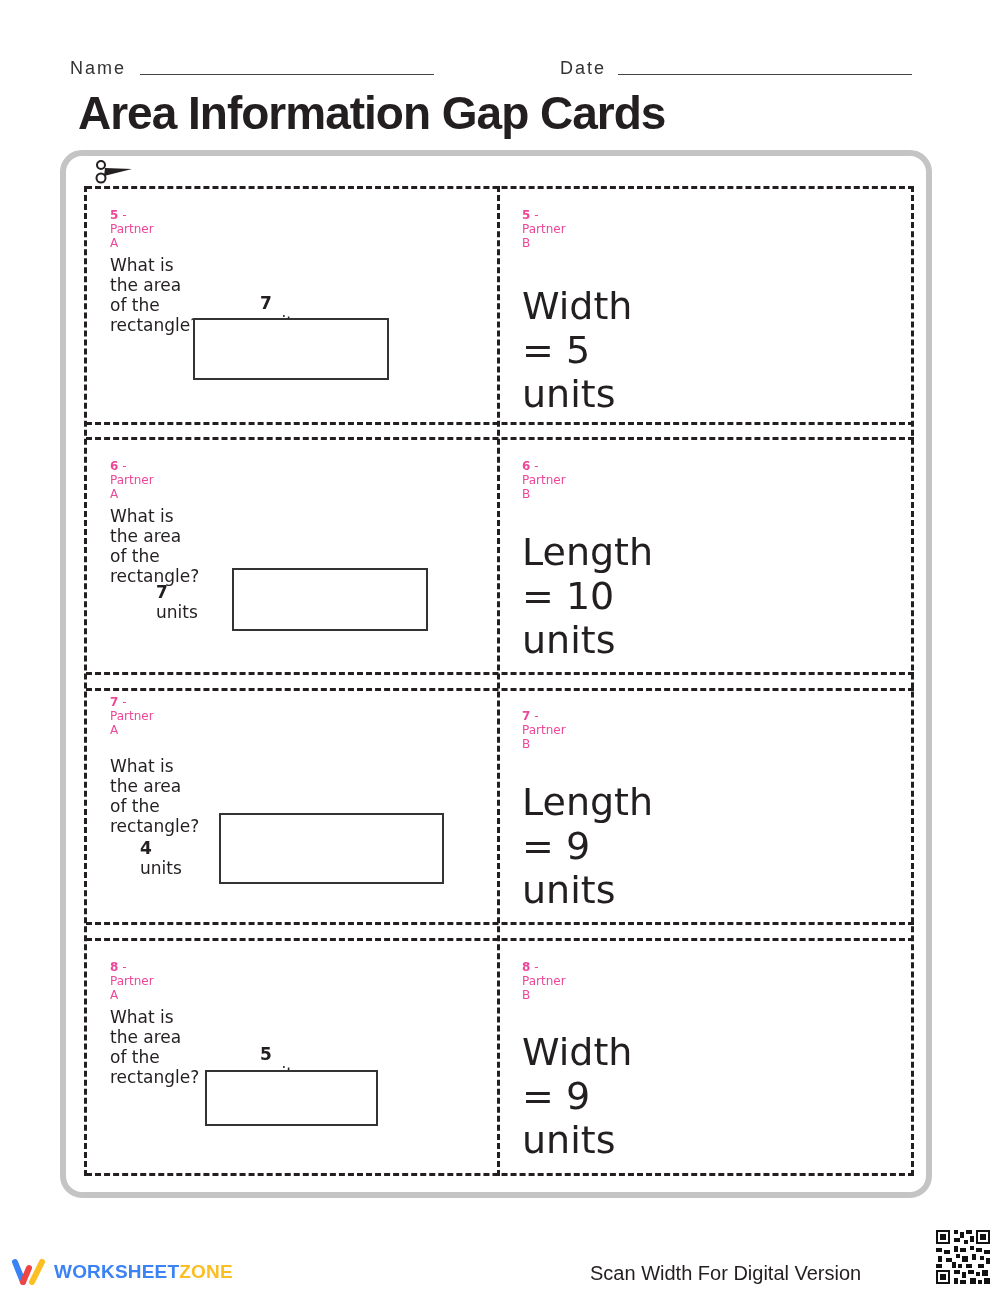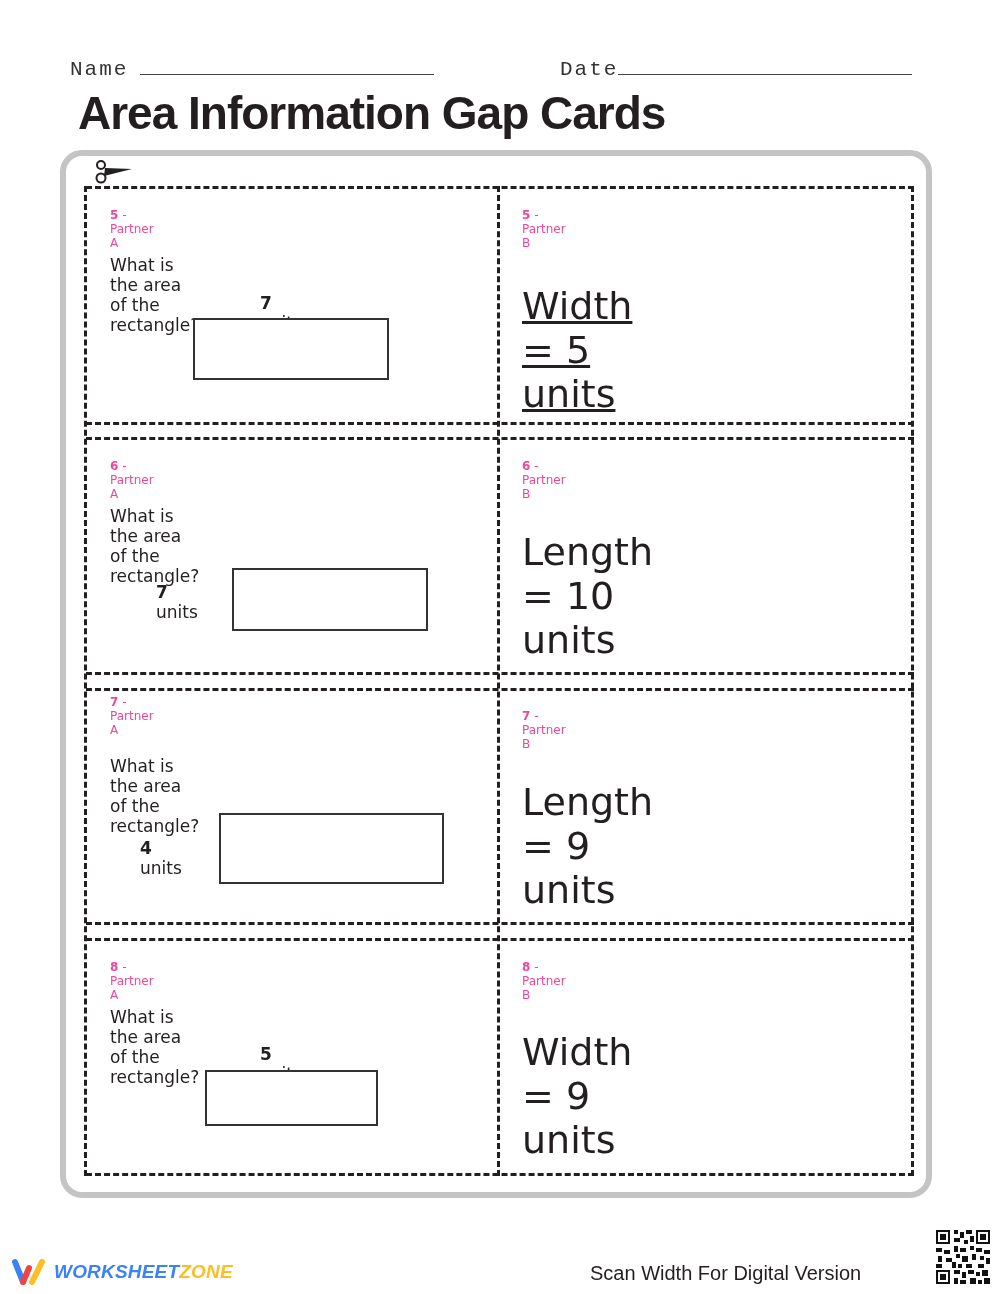--- a/index.html
+++ b/index.html
@@ -1,32 +1,32 @@
 <!DOCTYPE html>
 <html><head>
 <meta charset="utf-8">
 <style>
   html, body { margin:0; padding:0; background:#fff; }
   body { width:1000px; height:1294px; position:relative; overflow:hidden; font-family:"DejaVu Sans", sans-serif; color:#231f20; }
-  .hdr-field { position:absolute; top:58px; font-family:Liberation Mono, monospace; font-size:21px; letter-spacing:2px; color:#333; font-weight:300; }
+  .hdr-field { position:absolute; top:58px; font-family:Liberation Sans, sans-serif; font-size:18px; letter-spacing:2px; color:#333; font-weight:300; }
   .hdr-line { position:absolute; top:74px; height:1px; background:#444; }
   .title { position:absolute; left:78px; top:86px; font-family:"Liberation Sans", sans-serif; font-weight:700; font-size:46px; letter-spacing:-1px; color:#231f20; }
   .frame { position:absolute; left:60px; top:150px; width:872px; height:1048px; border:6px solid #c4c4c4; border-radius:22px; box-sizing:border-box; }
   .scissors { position:absolute; left:92px; top:158px; width:42px; height:28px; }
   .card { position:absolute; box-sizing:border-box; }
   .cut-h { position:absolute; height:0; border-top:3px dashed #231f20; }
   .cut-v { position:absolute; width:0; border-left:3px dashed #231f20; }
   .card-label { position:absolute; font-size:12px; color:#ec4899; }
   .card-label b { font-weight:700; }
   .question { position:absolute; font-size:17px; color:#231f20; }
   .dim { position:absolute; font-size:17px; color:#231f20; }
   .dim b { font-weight:700; }
   .rect { position:absolute; border:2px solid #333; box-sizing:border-box; background:#fff; }
   .big { position:absolute; font-size:38px; color:#231f20; font-weight:400; }
-  .footer-logo { position:absolute; left:12px; top:1258px; display:flex; align-items:center;font-style:italic; }
+  .footer-logo { position:absolute; left:12px; top:1258px; display:flex; align-items:center; }
   .logo-text { font-family:"Liberation Sans", sans-serif; font-weight:700; font-size:19px; margin-left:6px; letter-spacing:0.2px; }
   .scan { position:absolute; left:590px; top:1262px; font-size:20px; color:#231f20; font-family:"Liberation Sans", sans-serif; }
   .qr { position:absolute; left:934px; top:1228px; width:58px; height:58px; background:#fff; }
 </style>
 </head>
 <body>
 
 <div class="hdr-field" style="left:70px;">Name</div>
 <div class="hdr-line" style="left:140px; width:294px;"></div>
 <div class="hdr-field" style="left:560px;">Date</div>
@@ -54,21 +54,21 @@
 <div class="cut-v" style="left:911px; top:186px; height:990px;"></div>
 
 <div class="card">
   <div class="card-label" style="left:110px; top:208px;"><b>5</b><span> - Partner A</span></div>
   <div class="question" style="left:110px; top:255px;">What is the area of the rectangle?</div>
   <div class="dim" style="left:260px; top:293px;"><b>7</b><span> units</span></div>
   <div class="rect" style="left:193px; top:318px; width:196px; height:62px;"></div>
 </div>
 <div class="card">
   <div class="card-label" style="left:522px; top:208px;"><b>5</b><span> - Partner B</span></div>
-  <div class="big" style="left:522px; top:284px;text-decoration:underline;">Width = 5 units</div>
+  <div class="big" style="left:522px; top:284px;">Width = 5 units</div>
 </div>
 
 <div class="card">
   <div class="card-label" style="left:110px; top:459px;"><b>6</b><span> - Partner A</span></div>
   <div class="question" style="left:110px; top:506px;">What is the area of the rectangle?</div>
   <div class="dim" style="left:156px; top:582px;"><b>7</b><span> units</span></div>
   <div class="rect" style="left:232px; top:568px; width:196px; height:63px;"></div>
 </div>
 <div class="card">
   <div class="card-label" style="left:522px; top:459px;"><b>6</b><span> - Partner B</span></div>

